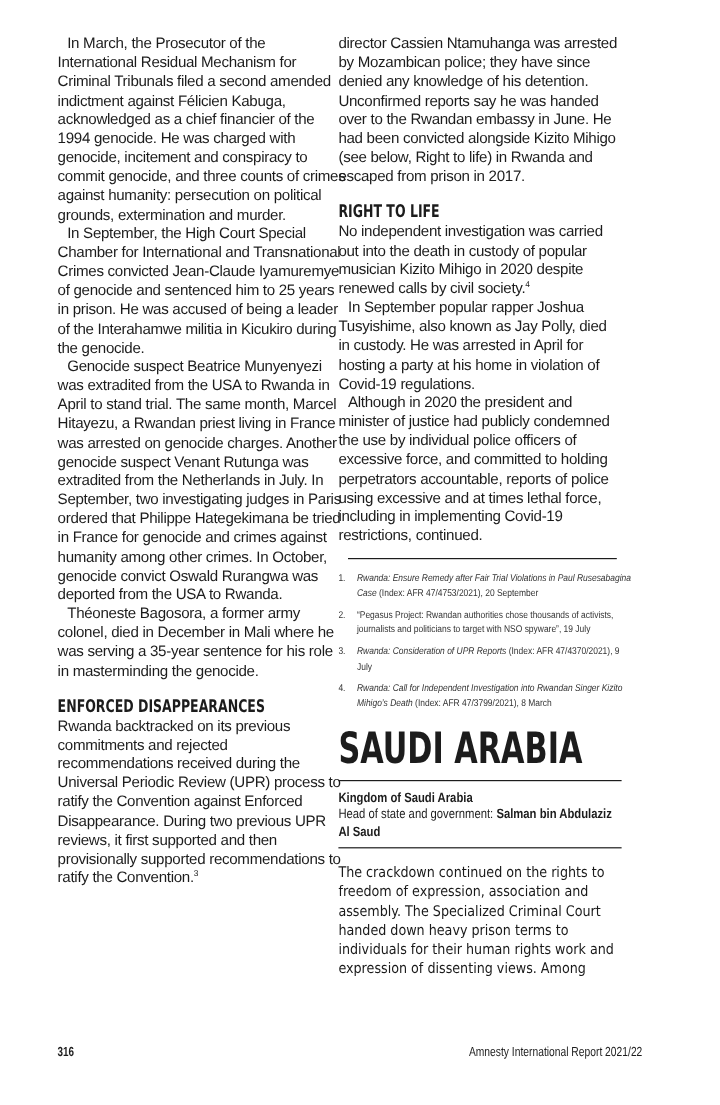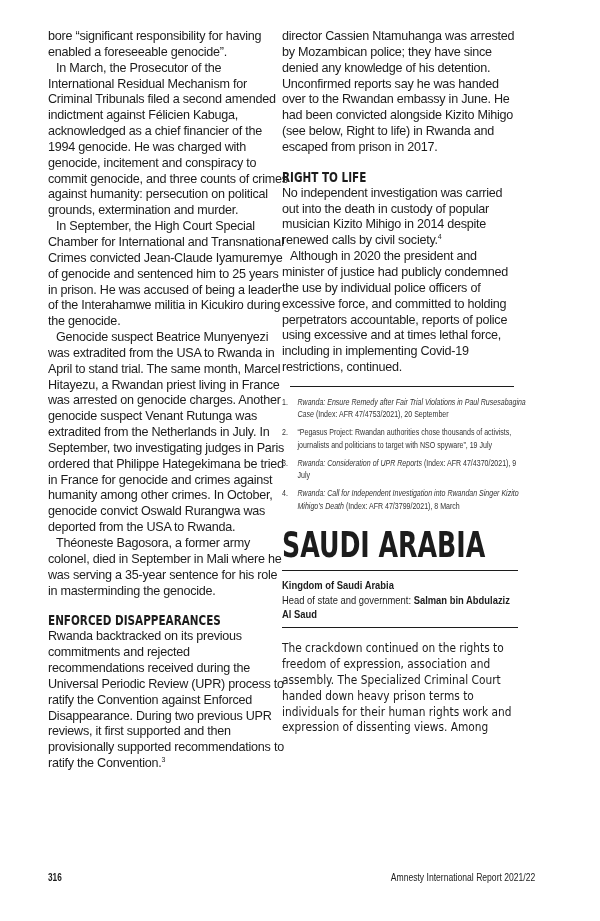--- a/index.html
+++ b/index.html
@@ -40,35 +40,35 @@
              color: #1a1a1a; }
   .footer-left { position: absolute; left: 48px; top: 871px; font-size: 11px; font-weight: bold;
                  font-family: "Liberation Sans", sans-serif; transform: scaleX(0.75); transform-origin: left; }
   .footer-right { position: absolute; right: 65px; top: 871px; font-size: 11px;
                   font-family: "Liberation Sans", sans-serif; transform: scaleX(0.78); transform-origin: right; }
 </style>
 </head>
 <body>
 
 <div class="col col-left">
-  <p class="body-text">bore “significant responsibility for having enabled a foreseeable genocide”.</p>
   <p class="body-text indent">In March, the Prosecutor of the International Residual Mechanism for Criminal Tribunals filed a second amended indictment against Félicien Kabuga, acknowledged as a chief financier of the 1994 genocide. He was charged with genocide, incitement and conspiracy to commit genocide, and three counts of crimes against humanity: persecution on political grounds, extermination and murder.</p>
   <p class="body-text indent">In September, the High Court Special Chamber for International and Transnational Crimes convicted Jean-Claude Iyamuremye of genocide and sentenced him to 25 years in prison. He was accused of being a leader of the Interahamwe militia in Kicukiro during the genocide.</p>
   <p class="body-text indent">Genocide suspect Beatrice Munyenyezi was extradited from the USA to Rwanda in April to stand trial. The same month, Marcel Hitayezu, a Rwandan priest living in France was arrested on genocide charges. Another genocide suspect Venant Rutunga was extradited from the Netherlands in July. In September, two investigating judges in Paris ordered that Philippe Hategekimana be tried in France for genocide and crimes against humanity among other crimes. In October, genocide convict Oswald Rurangwa was deported from the USA to Rwanda.</p>
-  <p class="body-text indent">Théoneste Bagosora, a former army colonel, died in September in Mali where he was serving a 35-year sentence for his role in masterminding the genocide.</p>
+  <p class="body-text indent">Théoneste Bagosora, a former army colonel, died in December in Mali where he was serving a 35-year sentence for his role in masterminding the genocide.</p>
 
   <h2 class="heading h-enforced">ENFORCED DISAPPEARANCES</h2>
   <p class="body-text"><span>Rwanda backtracked on its previous commitments and rejected recommendations received during the Universal Periodic Review (UPR) process to ratify the Convention against Enforced Disappearance. During two previous UPR reviews, it first supported and then provisionally supported recommendations to ratify the Convention.</span><sup>3</sup></p>
 </div>
 
 <div class="col col-right">
   <p class="body-text">director Cassien Ntamuhanga was arrested by Mozambican police; they have since denied any knowledge of his detention. Unconfirmed reports say he was handed over to the Rwandan embassy in June. He had been convicted alongside Kizito Mihigo (see below, Right to life) in Rwanda and escaped from prison in 2017.</p>
 
   <h2 class="heading h-right">RIGHT TO LIFE</h2>
-  <p class="body-text"><span>No independent investigation was carried out into the death in custody of popular musician Kizito Mihigo in 2014 despite renewed calls by civil society.</span><sup>4</sup></p>
+  <p class="body-text"><span>No independent investigation was carried out into the death in custody of popular musician Kizito Mihigo in 2020 despite renewed calls by civil society.</span><sup>4</sup></p>
+  <p class="body-text indent">In September popular rapper Joshua Tusyishime, also known as Jay Polly, died in custody. He was arrested in April for hosting a party at his home in violation of Covid-19 regulations.</p>
   <p class="body-text indent">Although in 2020 the president and minister of justice had publicly condemned the use by individual police officers of excessive force, and committed to holding perpetrators accountable, reports of police using excessive and at times lethal force, including in implementing Covid-19 restrictions, continued.</p>
 
   <hr class="rule fn-top">
   <ol class="footnotes">
     <li><span class="fn-num">1.</span><em>Rwanda: Ensure Remedy after Fair Trial Violations in Paul Rusesabagina Case</em><span> (Index: AFR 47/4753/2021), 20 September</span></li>
     <li><span class="fn-num">2.</span><em></em><span>“Pegasus Project: Rwandan authorities chose thousands of activists, journalists and politicians to target with NSO spyware”, 19 July</span></li>
     <li><span class="fn-num">3.</span><em>Rwanda: Consideration of UPR Reports</em><span> (Index: AFR 47/4370/2021), 9 July</span></li>
     <li><span class="fn-num">4.</span><em>Rwanda: Call for Independent Investigation into Rwandan Singer Kizito Mihigo’s Death</em><span> (Index: AFR 47/3799/2021), 8 March</span></li>
   </ol>
 

